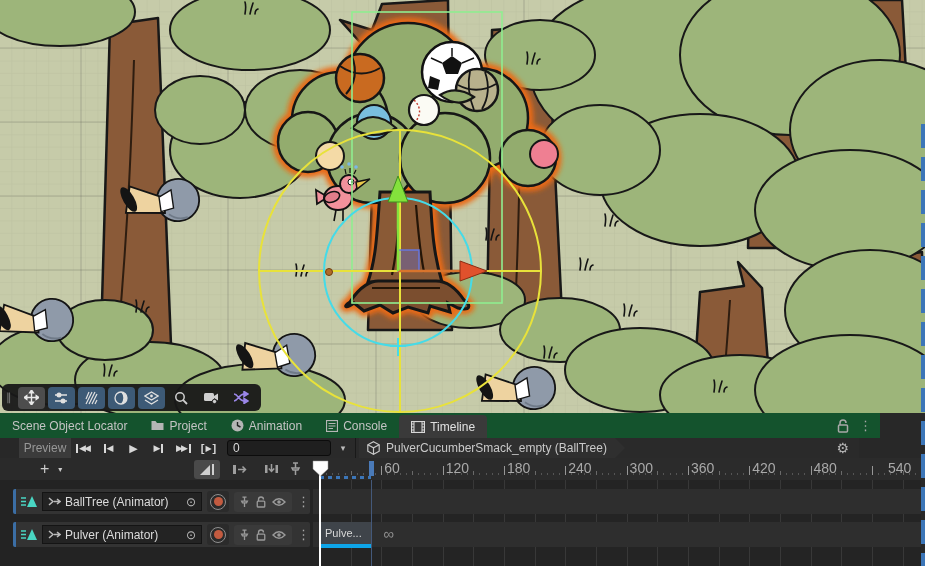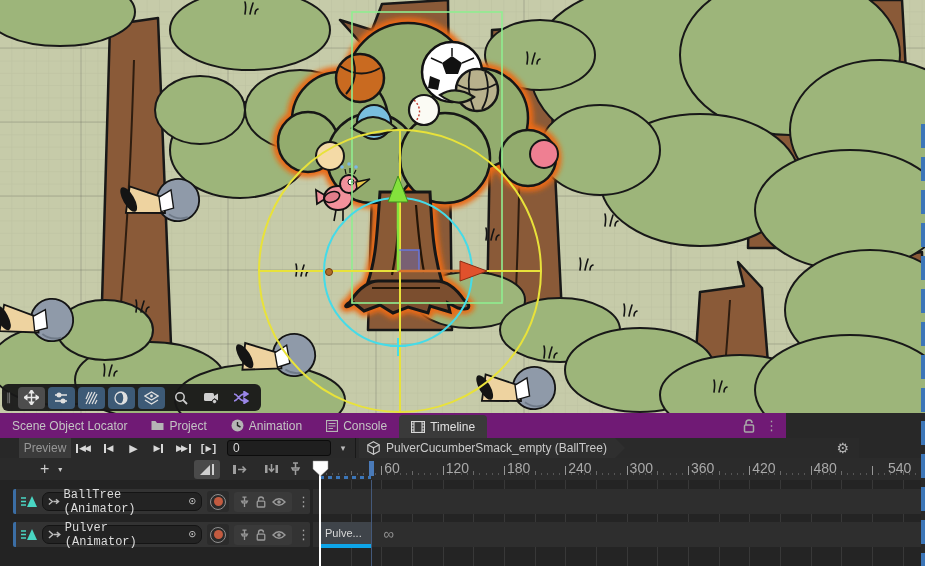--- a/index.html
+++ b/index.html
@@ -9,21 +9,21 @@
   #scene{position:absolute;left:0;top:0;width:925px;height:413px;}
   
   #scene-toolbar{position:absolute;left:2px;top:384px;height:27px;display:flex;align-items:center;
     gap:3px;padding:0 6px 0 4px;background:rgba(24,24,24,.95);border-radius:6px;}
   .tool{width:27px;height:22px;border-radius:4px;display:flex;align-items:center;justify-content:center;}
   .tool.sel-grey{background:#4d4d4d;}
   .tool.sel-blue{background:#3d5a76;}
   .tool svg{display:block;}
   #drag-handle{color:#808080;font-size:11px;letter-spacing:1px;margin-right:2px;}
   
-  #tabbar{position:absolute;left:0;top:413px;width:786px;height:25px;background:#701a75;
+  #tabbar{position:absolute;left:0;top:413px;width:880px;height:25px;background:#14532d;
     display:flex;align-items:center;color:#c4c4c4;font-size:12px;}
   .tab{display:flex;align-items:center;gap:5px;padding:0 12px;height:25px;white-space:nowrap;}
   .tab.active{background:#3a3a3a;border-radius:4px 4px 0 0;height:24px;margin-top:3px;color:#e0e0e0;}
   .tab svg{flex:0 0 auto;}
   #tabbar-right{margin-left:auto;display:flex;align-items:center;gap:10px;padding-right:8px;color:#a8a8a8;}
   .kebab{font-size:13px;color:#a8a8a8;}
   
   #tl-header{position:absolute;left:0;top:438px;width:840px;height:20px;background:#2a2a2a;
     border-bottom:1px solid #1c1c1c;display:flex;align-items:center;color:#ddd;font-size:12px;margin-left:19px;}
   #preview-btn{width:52px;height:20px;background:#3b3b3b;color:#979797;display:flex;
@@ -61,22 +61,22 @@
   #range-dashes{position:absolute;bottom:1px;height:3px;
     background:repeating-linear-gradient(90deg,#3c76b8 0 4px,transparent 4px 8px);}
   #duration-marker{position:absolute;top:3px;width:5px;height:15px;background:#4a7ab8;}
   
   #track-col{position:absolute;left:0;top:480px;width:313px;height:86px;background:#232323;}
   #lanes{position:absolute;left:313px;top:480px;width:608px;height:86px;background:#242424;overflow:hidden;}
   .lane-band{position:absolute;left:0;width:608px;height:25px;background:#2e2e2e;}
   .gridline{position:absolute;top:0;width:1px;height:86px;background:#383838;}
   .trow{position:absolute;left:13px;width:297px;height:25px;background:#333;border-left:3px solid #3b6ea5;
     border-radius:2px;display:flex;align-items:center;gap:5px;padding-left:4px;box-sizing:border-box;}
-  .tfield{width:160px;height:19px;background:#232323;border:1px solid #141414;border-radius:7px;
-    display:flex;align-items:center;gap:4px;padding:0 5px;color:#dcdcdc;font-size:12px;box-sizing:border-box;font-family:Liberation Mono, monospace;}
+  .tfield{width:160px;height:19px;background:#232323;border:1px solid #141414;border-radius:0;
+    display:flex;align-items:center;gap:4px;padding:0 5px;color:#dcdcdc;font-size:12px;box-sizing:border-box;}
   .tfield .picker{margin-left:auto;color:#b9b9b9;font-size:12px;}
   .recbox{width:22px;height:21px;background:#2b2b2b;border-radius:3px;display:flex;align-items:center;
     justify-content:center;}
   .recbox .ring{width:14px;height:14px;border:1.5px solid #8f8f8f;border-radius:50%;display:flex;
     align-items:center;justify-content:center;}
   .recbox .dot{width:9px;height:9px;border-radius:50%;background:#c35b40;}
   .tstrip{width:58px;height:20px;background:#3a3a3a;border-radius:3px;display:flex;align-items:center;
     justify-content:space-evenly;}
   .clip{position:absolute;height:26px;background:#3f444a;border-bottom:4px solid #0ea5e9;box-sizing:border-box;
     color:#d8d8d8;font-size:11px;display:flex;align-items:center;padding-left:5px;overflow:hidden;}

